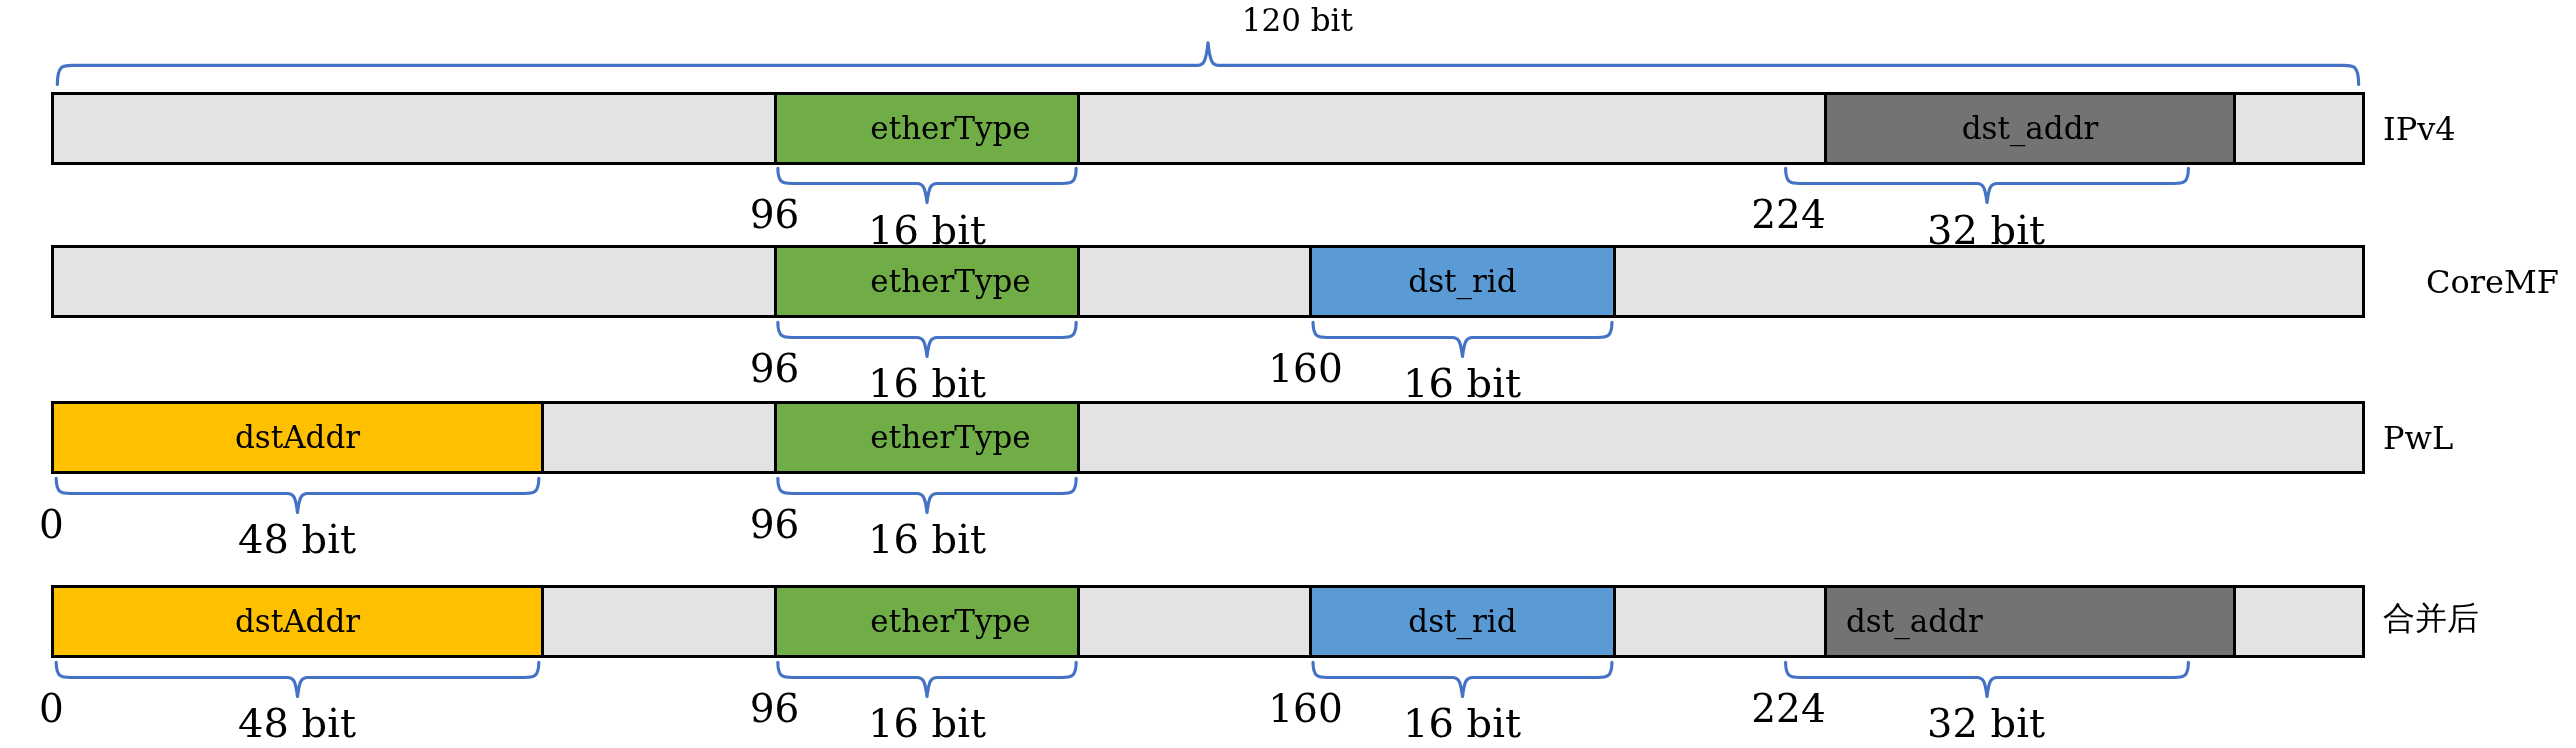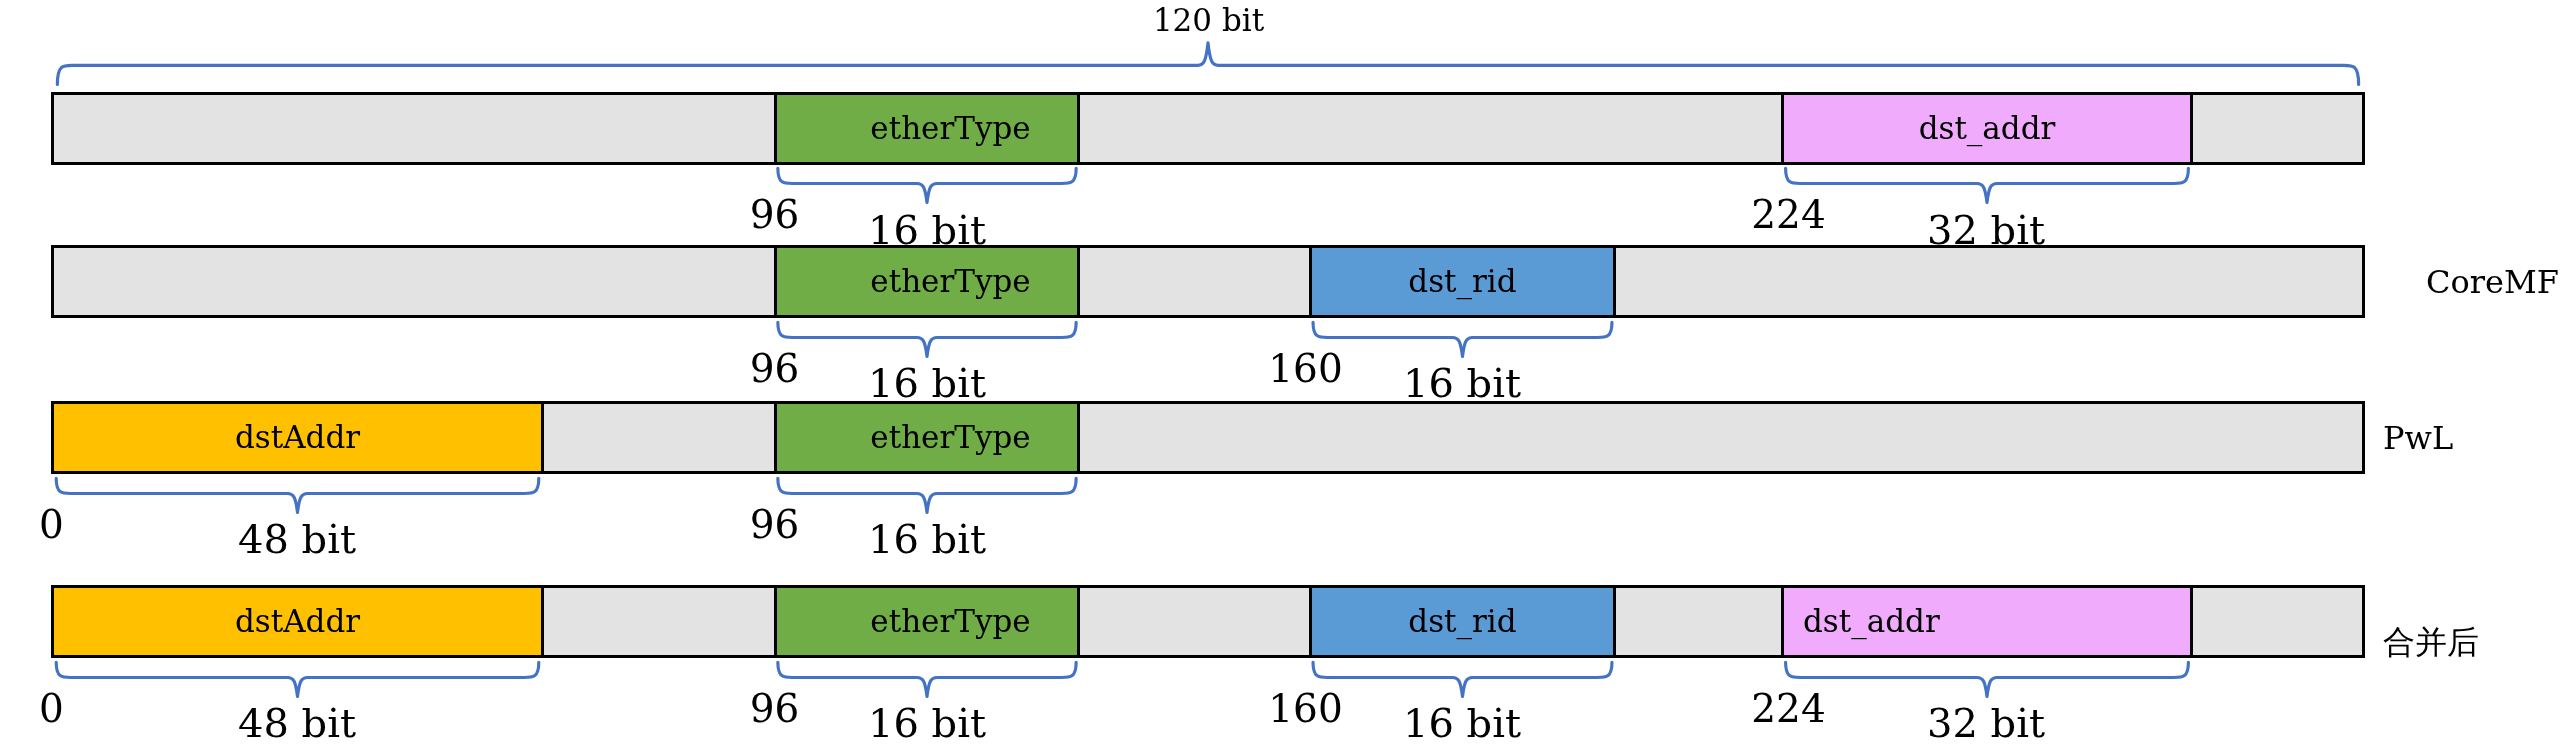--- a/index.html
+++ b/index.html
@@ -12,55 +12,56 @@
     position:absolute;left:51px;width:2314px;height:73px;
     background:#E3E3E3;border:3.8px solid #000;box-sizing:border-box;
   }
   .seg{
     position:absolute;height:73px;border:3.8px solid #000;box-sizing:border-box;
     display:flex;align-items:center;justify-content:center;
     font-size:31px;line-height:1;white-space:nowrap;
   }
   .seg.left-text{justify-content:flex-start;padding-left:19px;}
   .c-green{background:#70AD47;padding-left:47px;}
-  .c-orange{background:#f0abfc;}
+  .c-orange{background:#737373;margin-left:43px;}
   .c-blue{background:#5B9BD5;}
   .c-yellow{background:#FFC000;}
   .rowlabel{
     position:absolute;left:2383px;width:189px;height:73px;
     display:flex;align-items:center;font-size:32px;white-space:nowrap;
   }
   .num{
     position:absolute;width:103px;text-align:center;
     font-size:39px;line-height:1.1;white-space:nowrap;
   }
   .bitlabel{
     position:absolute;width:192px;text-align:center;
     font-size:40px;line-height:1.1;white-space:nowrap;
   }
   .title{
     position:absolute;left:1064px;top:2.6px;width:289px;height:36px;
-    text-align:center;font-size:31px;line-height:1.1;white-space:nowrap;
+    text-align:right;font-size:31px;line-height:1.1;white-space:nowrap;
   }
   svg.brace{position:absolute;overflow:visible;}
   svg.brace path{fill:none;stroke:#4472C4;stroke-width:5;stroke-linecap:round;stroke-linejoin:round;}
 </style>
 </head>
 <body>
 
 <div id="canvas">
 
   <div class="title">120 bit</div>
   <svg class="brace" style="left:51px;top:41px;" width="2314" height="46" viewBox="0 0 3608 72">
       <path d="M3 68 C3 38 12 38 26 38 L1788 38 C1798 38 1801 30 1804 3 C1807 30 1810 38 1820 38 L3582 38 C3596 38 3605 38 3605 68"></path>
     </svg>
 
   <div class="bar" style="top:92px;"></div>
   <div class="seg c-green" style="left:774px;width:306px;top:92px;">etherType</div>
   <div class="seg c-orange" style="left:1781px;width:412px;top:92px;">dst_addr</div>
+  <div class="rowlabel" style="top:92px;">IPv4</div>
 
   <svg class="brace" style="left:774px;top:167px;" width="306" height="38" viewBox="0 0 477 60">
       <path d="M3 2 C3 26 12 26 26 26 L222.5 26 C232.5 26 235.5 32 238.5 56 C241.5 32 244.5 26 254.5 26 L451 26 C465 26 474 26 474 2"></path>
     </svg>
   <svg class="brace" style="left:1781px;top:167px;" width="412" height="38" viewBox="0 0 642 60">
       <path d="M3 2 C3 26 12 26 26 26 L305 26 C315 26 318 32 321 56 C324 32 327 26 337 26 L616 26 C630 26 639 26 639 2"></path>
     </svg>
   <div class="num" style="left:723px;top:194px;">96</div>
   <div class="bitlabel" style="left:831px;top:208px;">16 bit</div>
   <div class="num" style="left:1737px;top:194px;">224</div>
@@ -96,21 +97,21 @@
   <div class="num" style="left:0px;top:504px;">0</div>
   <div class="bitlabel" style="left:201px;top:517px;">48 bit</div>
   <div class="num" style="left:723px;top:504px;">96</div>
   <div class="bitlabel" style="left:831px;top:517px;">16 bit</div>
 
   <div class="bar" style="top:585px;"></div>
   <div class="seg c-yellow" style="left:51px;width:493px;top:585px;">dstAddr</div>
   <div class="seg c-green" style="left:774px;width:306px;top:585px;">etherType</div>
   <div class="seg c-blue" style="left:1309px;width:307px;top:585px;">dst_rid</div>
   <div class="seg c-orange left-text" style="left:1781px;width:412px;top:585px;">dst_addr</div>
-  <div class="rowlabel" style="top:606px;text-align:center;">合并后</div>
+  <div class="rowlabel" style="top:582px;text-align:center;">合并后</div>
 
   <svg class="brace" style="left:51px;top:661px;" width="493" height="38" viewBox="0 0 768 60">
       <path d="M3 2 C3 26 12 26 26 26 L368 26 C378 26 381 32 384 56 C387 32 390 26 400 26 L742 26 C756 26 765 26 765 2"></path>
     </svg>
   <svg class="brace" style="left:774px;top:661px;" width="306" height="38" viewBox="0 0 477 60">
       <path d="M3 2 C3 26 12 26 26 26 L222.5 26 C232.5 26 235.5 32 238.5 56 C241.5 32 244.5 26 254.5 26 L451 26 C465 26 474 26 474 2"></path>
     </svg>
   <svg class="brace" style="left:1309px;top:661px;" width="307" height="38" viewBox="0 0 478 60">
       <path d="M3 2 C3 26 12 26 26 26 L223 26 C233 26 236 32 239 56 C242 32 245 26 255 26 L452 26 C466 26 475 26 475 2"></path>
     </svg>

